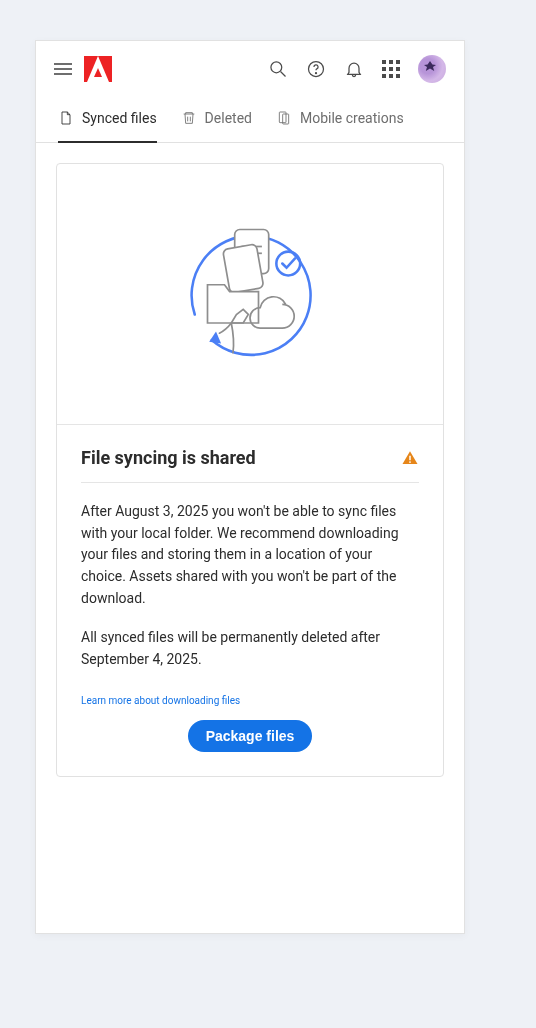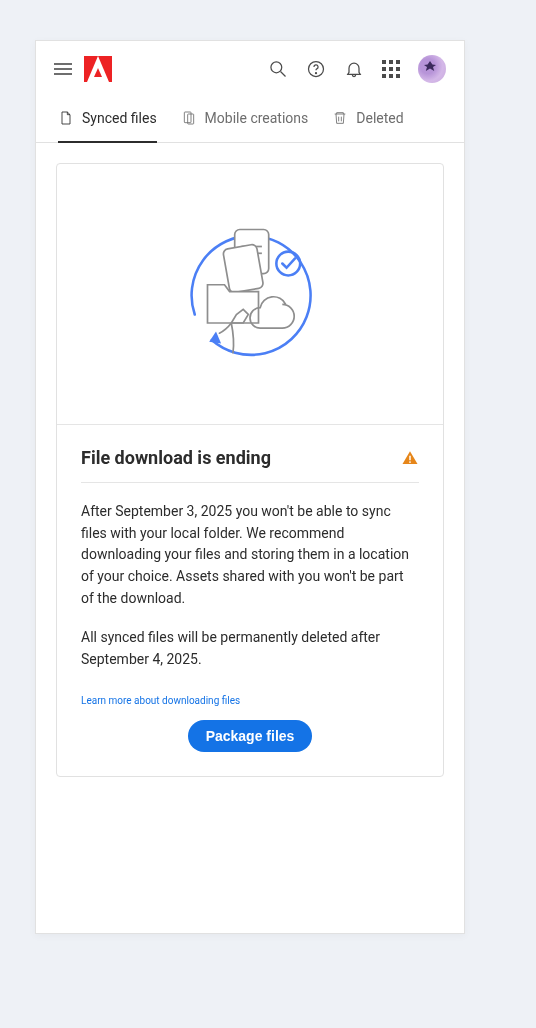--- a/index.html
+++ b/index.html
@@ -169,34 +169,34 @@
   <div class="tabs">
     <div class="tab active">
       <svg viewBox="0 0 24 24">
           <path d="M6 3h8l4 4v14H6z"></path>
           <path d="M14 3v4h4"></path>
         </svg>
       <span>Synced files</span>
     </div>
     <div class="tab">
       <svg viewBox="0 0 24 24">
-          <rect x="5" y="3" width="10" height="16" rx="1"></rect>
-          <rect x="10" y="6" width="9" height="15" rx="1"></rect>
-        </svg>
-      <span>Mobile creations</span>
-    </div>
-    <div class="tab">
-      <svg viewBox="0 0 24 24">
           <path d="M4 6h16"></path>
           <path d="M7 6V4h10v2"></path>
           <path d="M6 6l1 14h10l1-14"></path>
           <line x1="10" y1="10" x2="10" y2="17"></line>
           <line x1="14" y1="10" x2="14" y2="17"></line>
         </svg>
       <span>Deleted</span>
+    </div>
+    <div class="tab">
+      <svg viewBox="0 0 24 24">
+          <rect x="5" y="3" width="10" height="16" rx="1"></rect>
+          <rect x="10" y="6" width="9" height="15" rx="1"></rect>
+        </svg>
+      <span>Mobile creations</span>
     </div>
   </div>
 
   <div class="main">
     <div class="card">
       <div class="illus">
         <svg viewBox="0 0 200 200">
           <path d="M35 130 A70 70 0 1 1 55 160" fill="none" stroke="#4b7ff5" stroke-width="3" stroke-linecap="round"></path>
           <polygon points="52,162 60,150 66,164" fill="#4b7ff5"></polygon>
           <rect x="82" y="30" width="40" height="52" rx="6" fill="#fff" stroke="#8e8e8e" stroke-width="2"></rect>
@@ -205,29 +205,29 @@
           <rect x="72" y="50" width="40" height="52" rx="6" fill="#fff" stroke="#8e8e8e" stroke-width="2" transform="rotate(-10 92 76)"></rect>
           <path d="M50 105 L50 95 L70 95 L76 103 L110 103 L110 140 L50 140 Z" fill="#fff" stroke="#8e8e8e" stroke-width="2"></path>
           <path d="M78 140 q4 20 2 35 M78 140 q-6 8 -14 12 M78 140 l6 -10 l8 -6 l6 6 l-6 10 z" fill="none" stroke="#8e8e8e" stroke-width="2" stroke-linecap="round"></path>
           <path d="M138 118 a14 14 0 0 1 0 28 h-26 a12 12 0 0 1 0-24 a16 16 0 0 1 30 -4" fill="none" stroke="#8e8e8e" stroke-width="2"></path>
           <circle cx="145" cy="70" r="14" fill="none" stroke="#4b7ff5" stroke-width="3"></circle>
           <path d="M138 70 l5 5 l10 -11" fill="none" stroke="#4b7ff5" stroke-width="3" stroke-linecap="round"></path>
         </svg>
       </div>
       <div class="card-body">
         <div class="card-head">
-          <h2>File download is ending</h2>
+          <h2>File syncing is shared</h2>
           <svg class="warn-icon" viewBox="0 0 24 24">
             <path d="M12 3 L22 20 H2 Z" fill="#e68619"></path>
             <rect x="11" y="9" width="2" height="6" fill="#fff"></rect>
             <rect x="11" y="16.5" width="2" height="2" fill="#fff"></rect>
           </svg>
         </div>
         <div class="card-text">
-          <p>After September 3, 2025 you won't be able to sync files with your local folder. We recommend downloading your files and storing them in a location of your choice. Assets shared with you won't be part of the download.</p>
+          <p>After August 3, 2025 you won't be able to sync files with your local folder. We recommend downloading your files and storing them in a location of your choice. Assets shared with you won't be part of the download.</p>
           <p>All synced files will be permanently deleted after September 4, 2025.</p>
         </div>
         <a class="link">Learn more about downloading files</a>
         <div class="card-footer">
           <button class="primary-btn">Package files</button>
         </div>
       </div>
     </div>
   </div>
 

